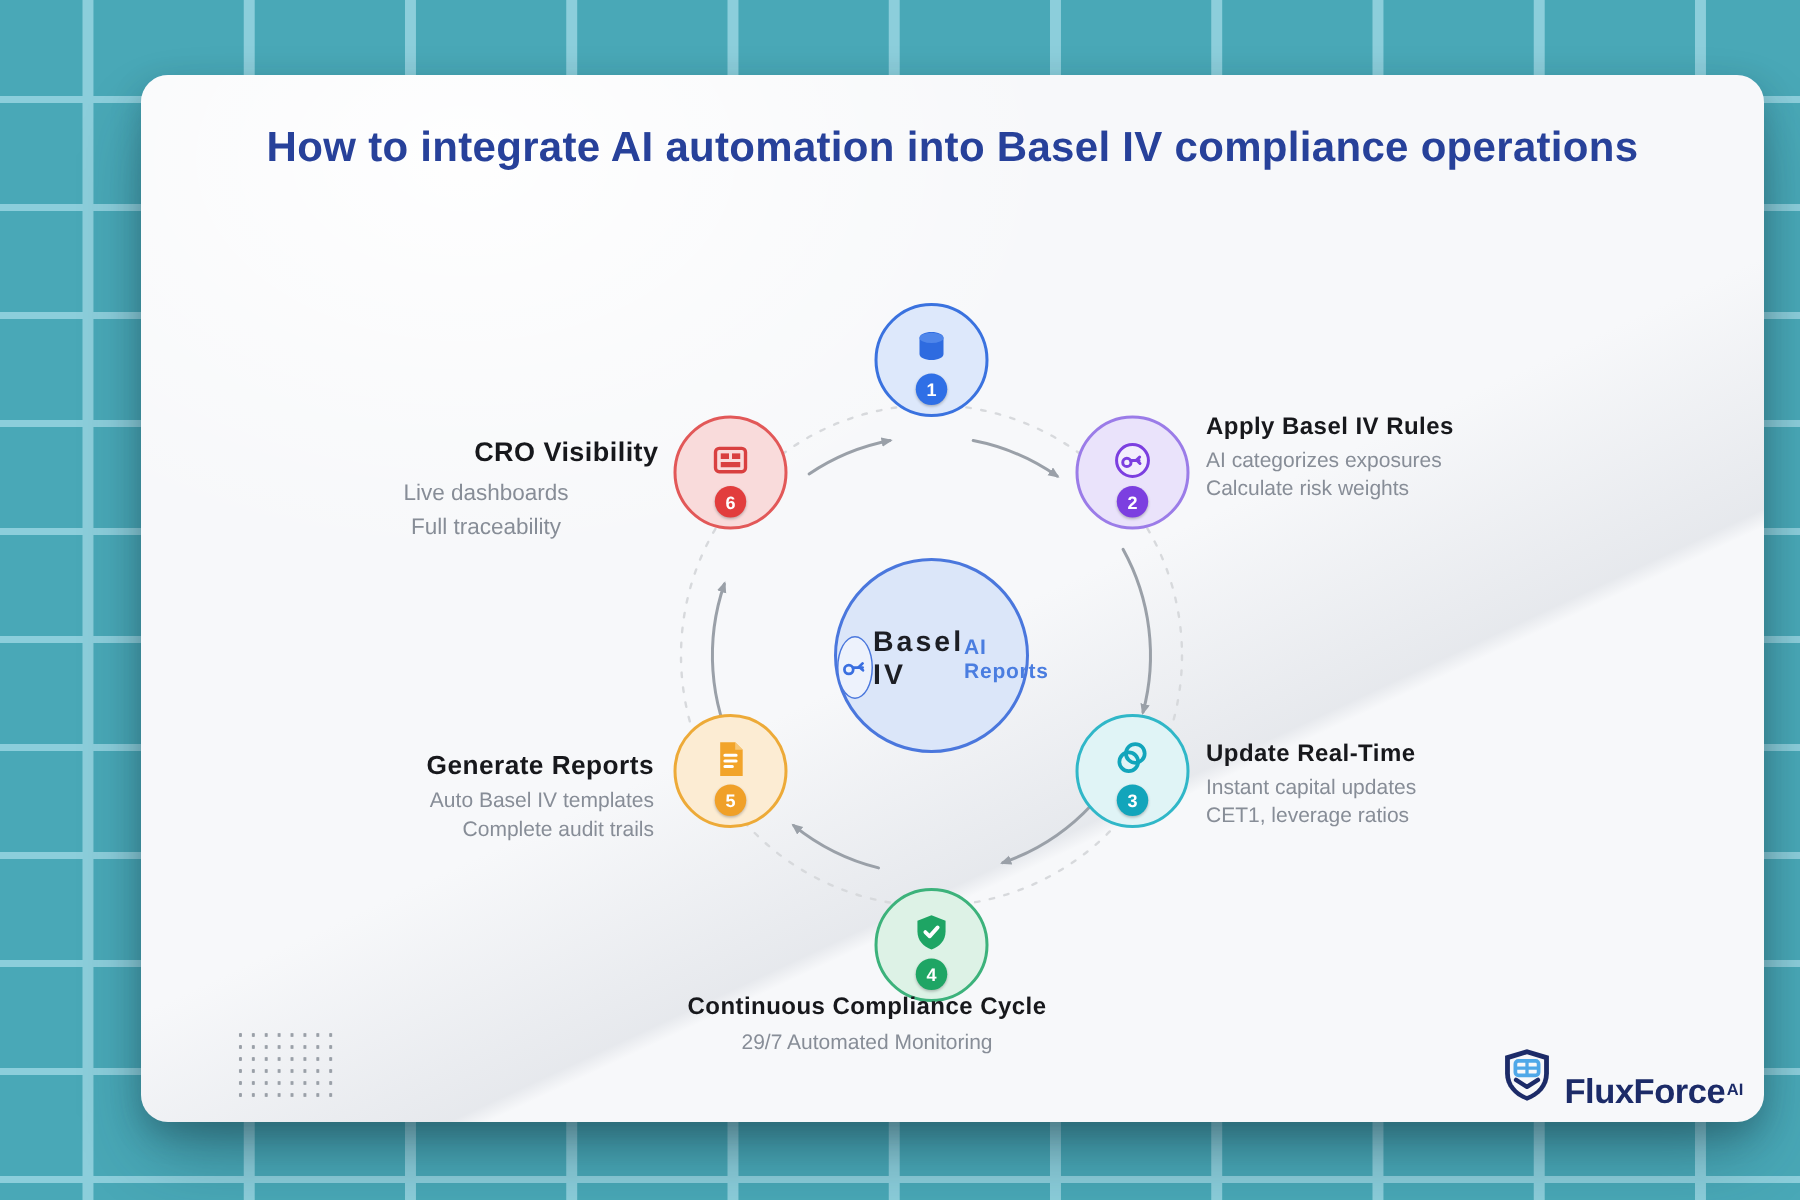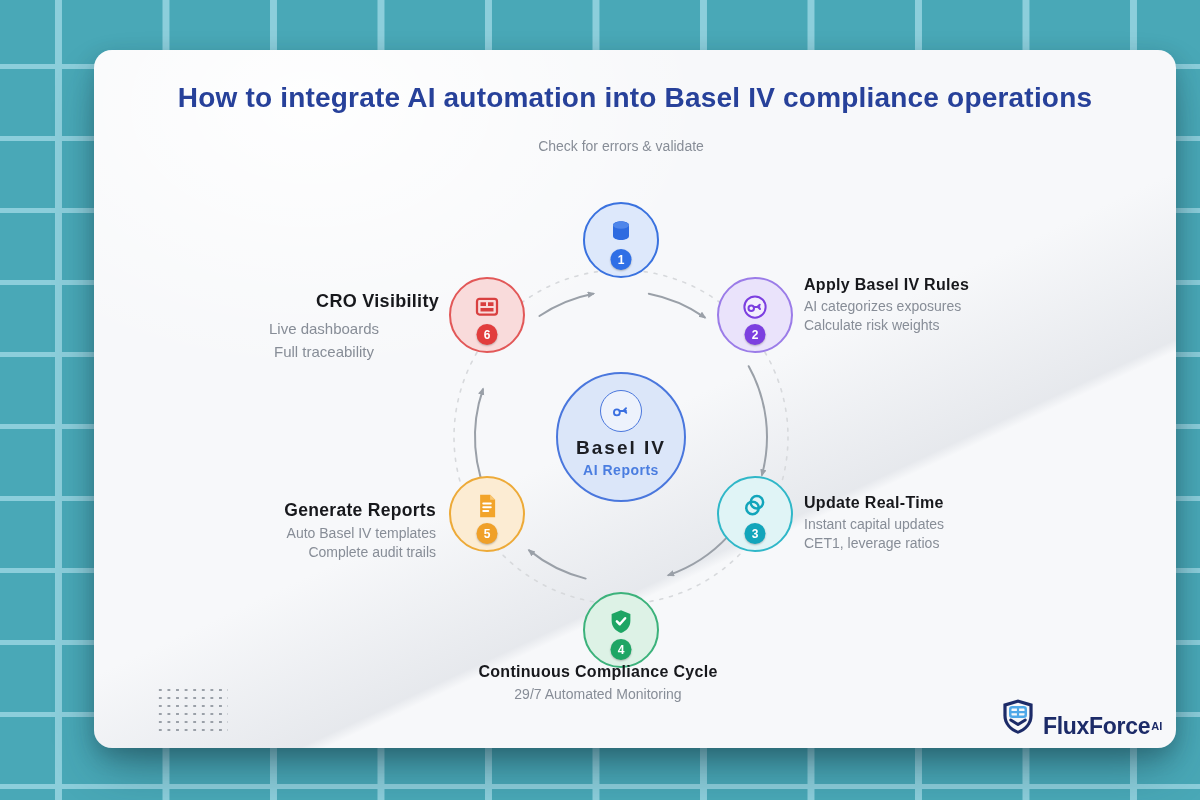--- a/index.html
+++ b/index.html
@@ -55,40 +55,40 @@
   .n1 .badge { background:#2f6fe6; }
   .n2 .badge { background:#7c3fe0; }
   .n3 .badge { background:#12a5bb; }
   .n4 .badge { background:#1ea564; }
   .n5 .badge { background:#f0a028; }
   .n6 .badge { background:#e23d3d; }
 
   .hub {
     position:absolute; left:510px; top:372px; width:130px; height:130px;
     border-radius:50%; background:#dbe6f9; border:2px solid #4a77dd;
-    display:flex; flex-direction:column; align-items:center;
+    display:flex; flex-direction:row; align-items:center;
   }
   .hub-icon {
     margin-top:16px; width:42px; height:42px; border-radius:50%;
     background:#edf2fc; border:1.5px solid #4a77dd;
     display:flex; align-items:center; justify-content:center;
   }
   .hub-title { margin-top:5px; font-size:19px; font-weight:700; color:#1c1e24; letter-spacing:2px; }
   .hub-sub { margin-top:3px; font-size:14px; font-weight:700; color:#4a7de0; letter-spacing:.5px; }
 
   
   .lbl { position:absolute; }
   .lbl .t { font-size:16px; font-weight:700; color:#17181c; letter-spacing:.3px; }
   .lbl .s { font-size:14px; color:#878d97; line-height:18.5px; }
   .l1 { left:415px; top:137px; width:320px; text-align:center; }
   .l1 .t { margin-bottom:4px; }
   .l2 { left:758px; top:276px; width:230px; text-align:left; }
   .l2 .t, .l3 .t { margin-bottom:3px; }
   .l3 { left:758px; top:494px; width:230px; text-align:left; }
-  .l4 { left:392px; top:663px; width:320px; text-align:center; }
+  .l4 { left:372px; top:663px; width:320px; text-align:center; }
   .l4 .t { margin-bottom:4px; }
   .l5 { left:160px; top:500px; width:230px; text-align:right; }
   .l5 .t { font-size:17.5px; margin-bottom:3px; }
   .l5 .s { line-height:18.5px; }
   .l6 { left:163px; top:291px; width:230px; text-align:right; }
   .l6 .t { font-size:18px; margin-bottom:5px; }
   .l6 .s { font-size:15px; line-height:23px;text-align:center; }
 
   
   .arrows-svg { position:absolute; left:0; top:0; width:1200px; height:800px; pointer-events:none; }
@@ -199,21 +199,20 @@
         <rect x="4" y="5.5" width="16" height="12.5" rx="2"></rect>
         <rect x="6.8" y="8.2" width="4.4" height="3" fill="#d94040" stroke="none"></rect>
         <rect x="12.8" y="8.2" width="4.4" height="3" fill="#d94040" stroke="none"></rect>
         <rect x="6.8" y="12.8" width="10.4" height="2.8" fill="#d94040" stroke="none"></rect>
       </svg>
     </span>
     <span class="badge">6</span>
   </div>
 
   <div class="lbl l1">
-    <div class="s">Check for errors &amp; validate</div>
   </div>
 
   <div class="lbl l2">
     <div class="t">Apply Basel IV Rules</div>
     <div class="s">AI categorizes exposures</div>
     <div class="s">Calculate risk weights</div>
   </div>
 
   <div class="lbl l3">
     <div class="t">Update Real-Time</div>

